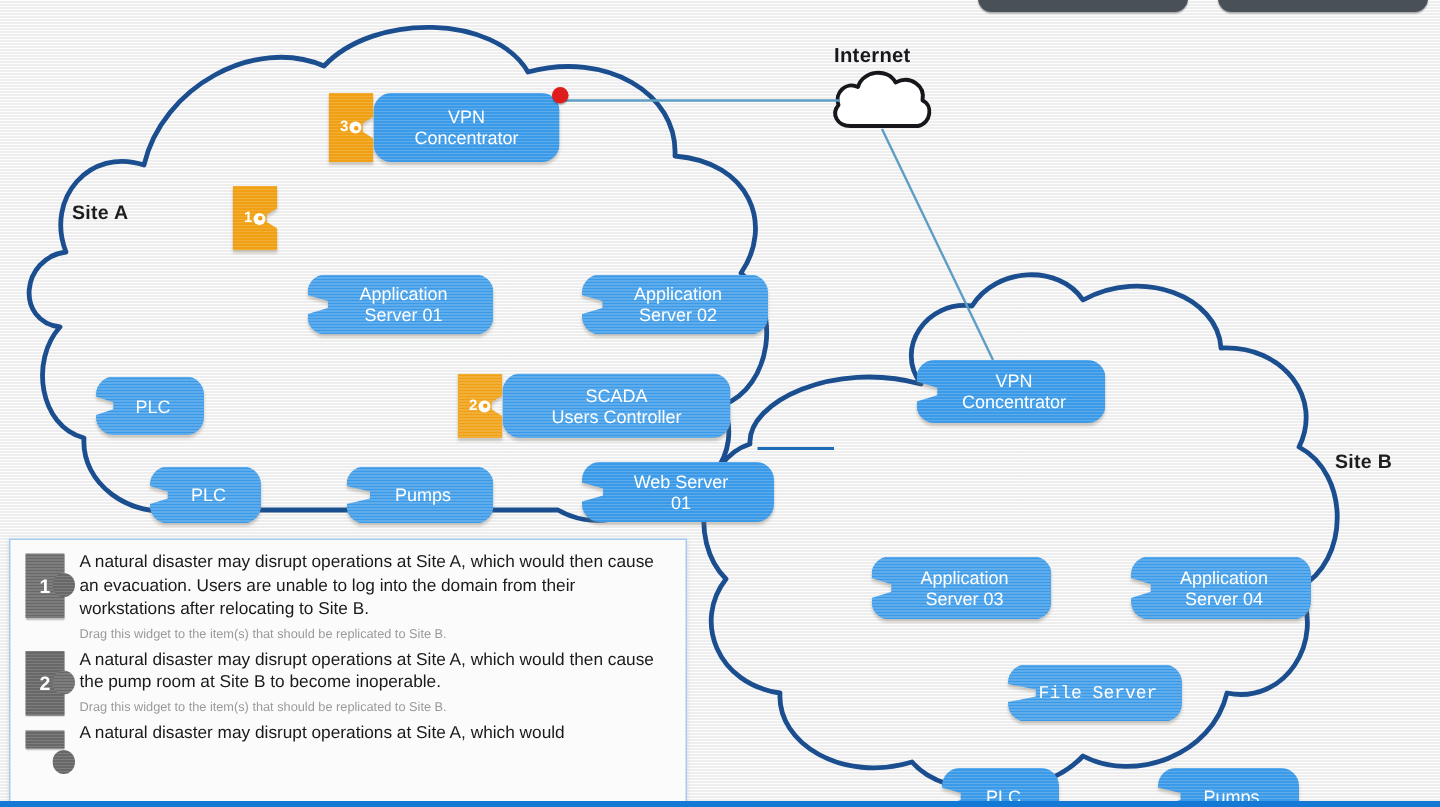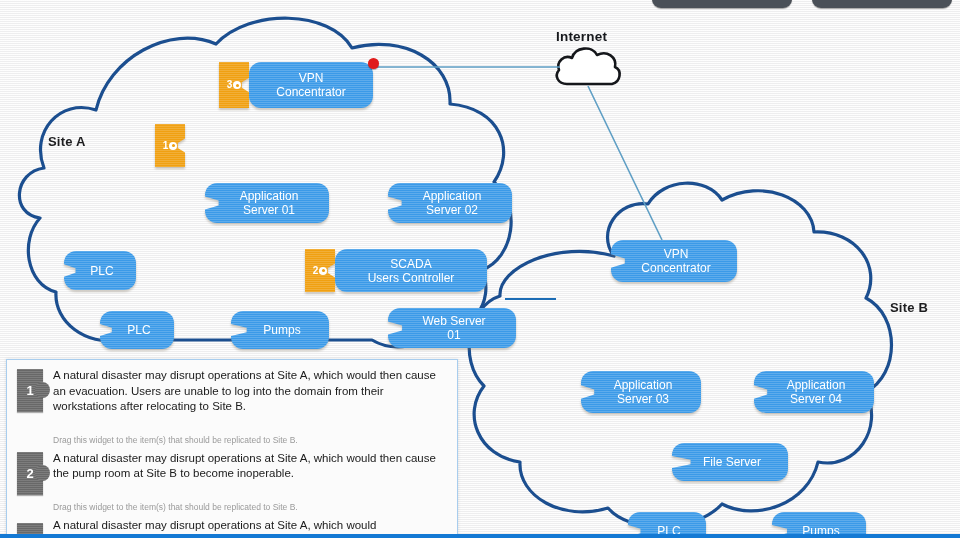--- a/index.html
+++ b/index.html
@@ -167,21 +167,21 @@
     background: inherit;
   }
   .widget-chip .wnum { position: relative; z-index: 2; }
   .finding-text { flex: 1; padding-top: 1px; }
   .finding-main {
     font-size: 11.5px; font-weight: normal; color: #1a1a1a;
     line-height: 15.6px;
   }
   .finding-hint {
     font-size: 8.5px; color: #9a9a9a;
-    margin-top: 20px;
+    margin-top: 2px;
     line-height: 11px;
   }
   .finding.partial { padding-bottom: 0; }
   .finding.partial .widget-chip { height: 12px; margin-top: 6px; }
   #bottom-rule {
     position: absolute; left: 0; bottom: 0; width: 960px; height: 4px;
     background: #1379d4;
   }
 </style>
 </head>
@@ -346,21 +346,21 @@
 
   <div class="node" style="left:754px; top:371px; width:120px; height:42px;">
     <div class="body">
       <div>
         <span>Application</span>
         <span>Server 04</span>
       </div>
     </div>
   </div>
 
-  <div class="node w-narrow" style="left:672px; top:443px; width:116px; height:38px;">
+  <div class="node w-narrow" style="left:672px; top:443px; width:116px; height:38px;font-family:Liberation Mono, monospace;">
     <div class="body">
       <div>
           <span>File Server</span>
         </div>
     </div>
   </div>
 
   <div class="node w-narrow" style="left:628px; top:512px; width:78px; height:38px;">
     <div class="body">
       <div>

